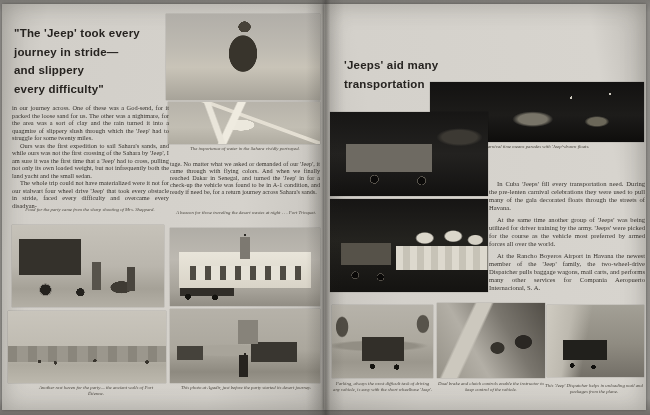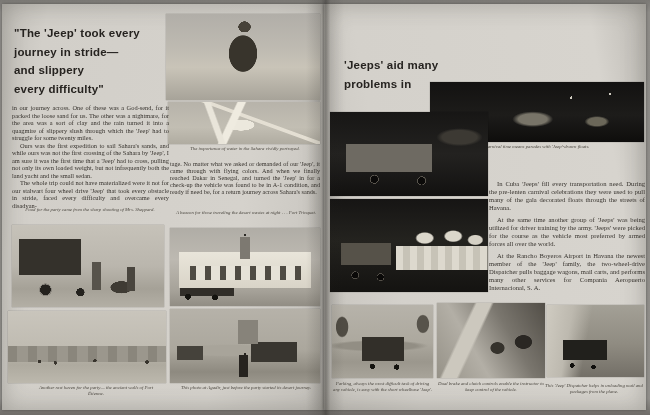--- a/index.html
+++ b/index.html
@@ -191,21 +191,21 @@
 
     <div class="caption" style="left:172px; top:206px; width:144px;">A beacon for those traveling the desert wastes at night . . . Fort Trinquet.</div>
     <div class="photo" id="ph-fort"></div>
     <div class="photo" id="ph-agadir"></div>
     <div class="caption" style="left:176px; top:381px; width:136px;">This photo at Agadir, just before the party started its desert journey.</div>
   </div>
 
   <div class="page" id="page-right">
     <div class="headline" style="left:20px; top:8px; width:120px;margin-top:44px;">
       <div>'Jeeps' aid many</div>
-      <div>problems in</div>
+      <div>transportation</div>
     </div>
 
     <div class="photo" id="ph-night1"></div>
     <div class="caption" style="left:106px; top:140px; width:214px;">Carnival time means parades with 'Jeep'-drawn floats.</div>
 
     <div class="photo" id="ph-night2"></div>
     <div class="photo" id="ph-float"></div>
 
     <div class="body-text" id="col3" style="left:165px; top:176px; width:156px;">
       <p class="ind">In Cuba 'Jeeps' fill every transportation need. During the pre-lenten carnival celebrations they were used to pull many of the gala decorated floats through the streets of Havana.</p>

